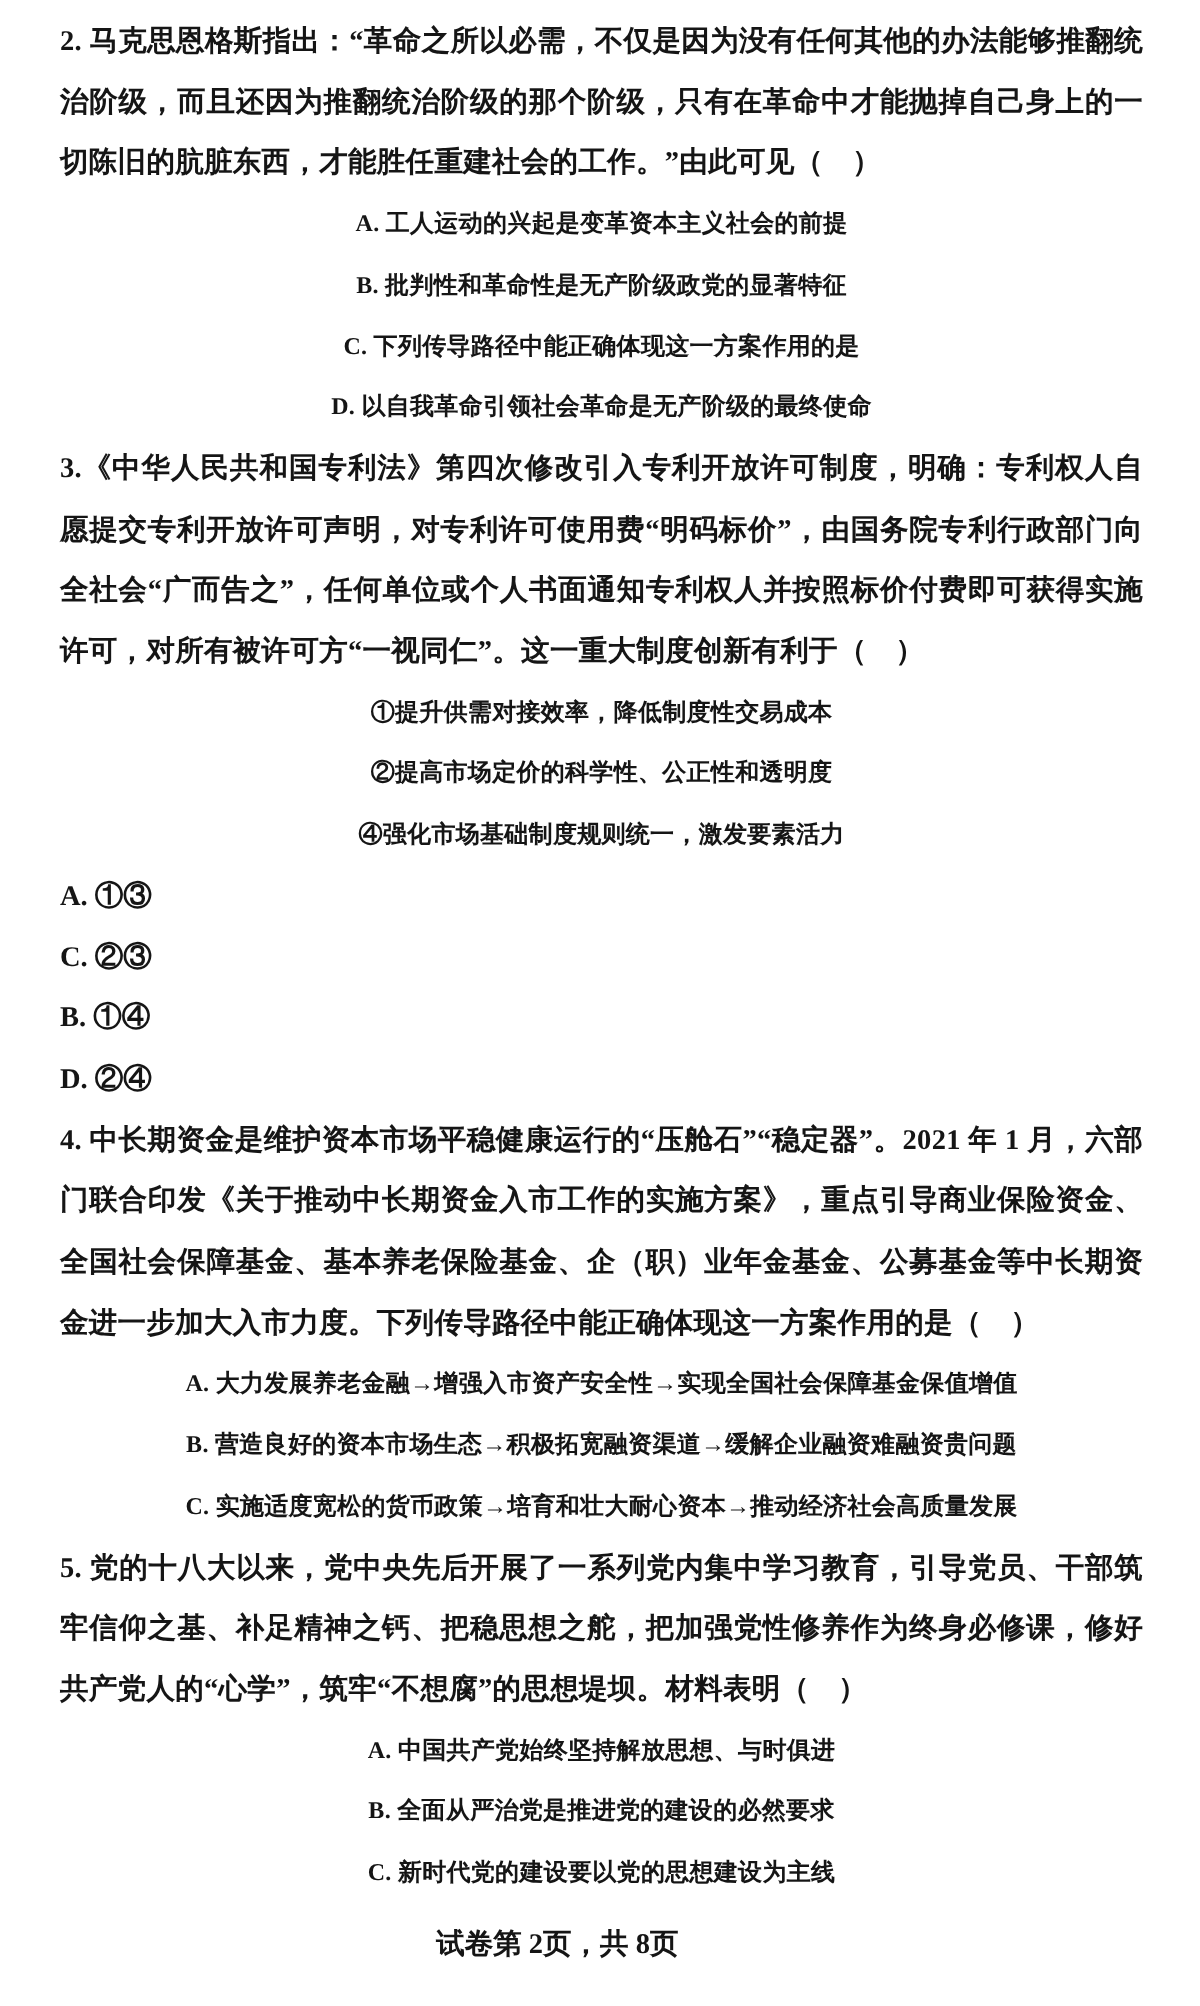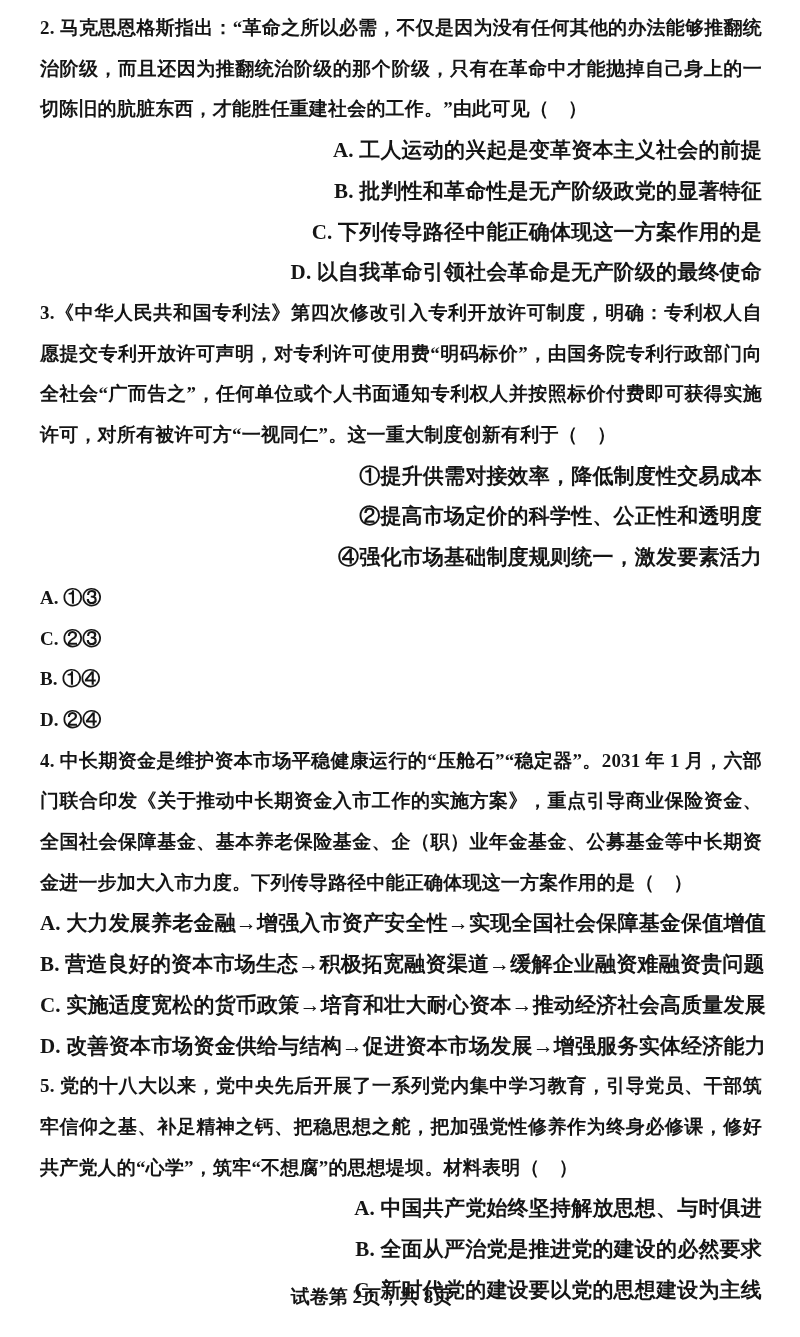--- a/index.html
+++ b/index.html
@@ -25,23 +25,23 @@
   }
   .stem {
     margin: 0;
     font-size: 19px;
     line-height: 40.7px;
     text-align: justify;
     letter-spacing: 0.2px;
   }
   .option {
     margin: 0;
-    font-size: 21px;
+    font-size: 16px;
     line-height: 40.7px;
-    text-align: right;
+    text-align: center;
     white-space: nowrap;
     letter-spacing: 0.2px;
   }
   .choices-row {
     display: flex;
     flex-direction: column;
     font-size: 19px;
     line-height: 40.7px;
   }
   .choices-row span {
@@ -80,25 +80,24 @@
       <p class="option">④强化市场基础制度规则统一，激发要素活力</p>
       <div class="choices-row">
         <span>A. ①③</span>
         <span>C. ②③</span>
         <span>B. ①④</span>
         <span>D. ②④</span>
       </div>
     </section>
 
     <section>
-      <p class="stem">4. 中长期资金是维护资本市场平稳健康运行的“压舱石”“稳定器”。2031 年 1 月，六部门联合印发《关于推动中长期资金入市工作的实施方案》，重点引导商业保险资金、全国社会保障基金、基本养老保险基金、企（职）业年金基金、公募基金等中长期资金进一步加大入市力度。下列传导路径中能正确体现这一方案作用的是（　）</p>
+      <p class="stem">4. 中长期资金是维护资本市场平稳健康运行的“压舱石”“稳定器”。2021 年 1 月，六部门联合印发《关于推动中长期资金入市工作的实施方案》，重点引导商业保险资金、全国社会保障基金、基本养老保险基金、企（职）业年金基金、公募基金等中长期资金进一步加大入市力度。下列传导路径中能正确体现这一方案作用的是（　）</p>
       <p class="option">A. 大力发展养老金融→增强入市资产安全性→实现全国社会保障基金保值增值</p>
       <p class="option">B. 营造良好的资本市场生态→积极拓宽融资渠道→缓解企业融资难融资贵问题</p>
       <p class="option">C. 实施适度宽松的货币政策→培育和壮大耐心资本→推动经济社会高质量发展</p>
-      <p class="option">D. 改善资本市场资金供给与结构→促进资本市场发展→增强服务实体经济能力</p>
     </section>
 
     <section>
       <p class="stem">5. 党的十八大以来，党中央先后开展了一系列党内集中学习教育，引导党员、干部筑牢信仰之基、补足精神之钙、把稳思想之舵，把加强党性修养作为终身必修课，修好共产党人的“心学”，筑牢“不想腐”的思想堤坝。材料表明（　）</p>
       <p class="option">A. 中国共产党始终坚持解放思想、与时俱进</p>
       <p class="option">B. 全面从严治党是推进党的建设的必然要求</p>
       <p class="option">C. 新时代党的建设要以党的思想建设为主线</p>
     </section>
 
   </main>

